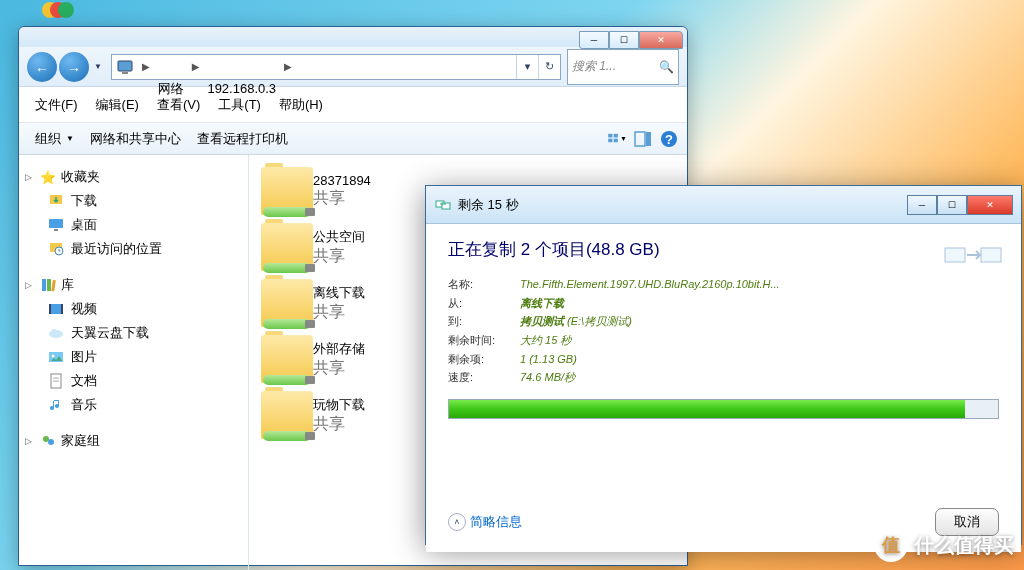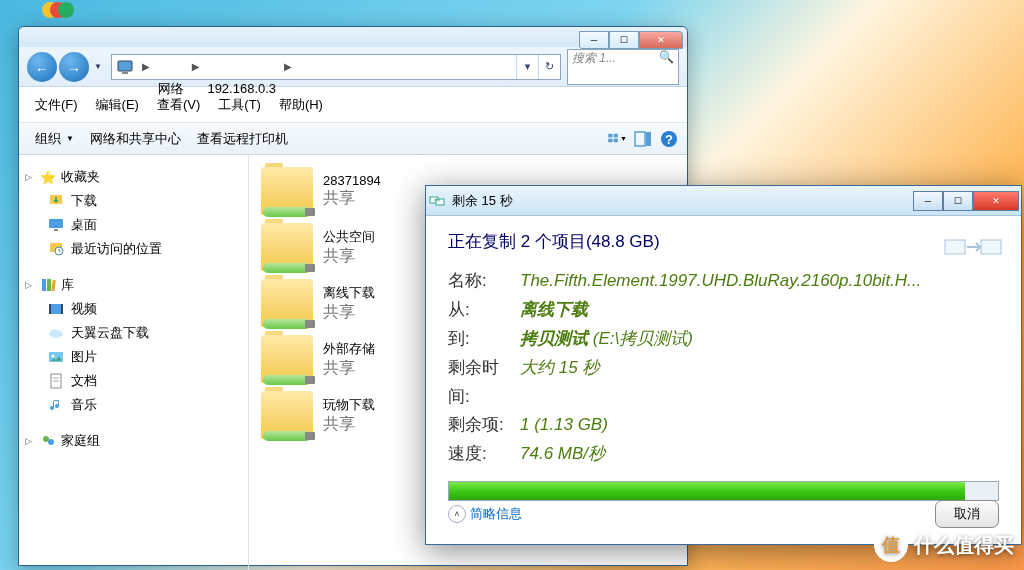--- a/index.html
+++ b/index.html
@@ -24,64 +24,64 @@
 .win-btn.min { border-radius: 0 0 0 3px;}
 .navbar { height: 40px; background: linear-gradient(#eef5fc,#e1eef9); display: flex; align-items: center; padding: 0 8px; border-bottom: 1px solid #c9d8e6;}
 .nav-back, .nav-fwd { width: 30px; height: 30px; border-radius: 50%; background: radial-gradient(circle at 35% 30%, #6eb8f0, #1a6fb8); display: flex; align-items: center; justify-content: center; color:#fff; font-size:14px; cursor:pointer; margin-right:2px;}
 .dropdown-arrow { width:14px; height:20px; display:flex; align-items:center; justify-content:center; font-size:8px; color:#336; cursor:pointer;}
 .addressbar { flex:1; height:26px; border:1px solid #8aa8c4; background:#fff; display:flex; align-items:center; margin:0 6px; font-size:13px; }
 .addr-icon { width:20px; height:20px; margin:0 4px; }
 .bc-sep { color:#555; font-size:10px; padding:0 4px; cursor:pointer;}
 .bc-item { padding:2px 4px; cursor:pointer;margin-top:44px; }
 .addr-right { margin-left:auto; display:flex; }
 .addr-btn { width:22px; height:24px; border-left:1px solid #c4d6e6; display:flex; align-items:center; justify-content:center; font-size:11px; cursor:pointer; color:#346;}
-.searchbox { width:112px; height:36px; border:1px solid #8aa8c4; background:#fff; display:flex; padding:0 4px; font-size:12px; color:#888; font-style:italic;}
+.searchbox { width:112px; height:36px; border:1px solid #8aa8c4; background:#fff; display:flex; align-items:center; padding:0 4px; font-size:12px; color:#888; font-style:italic;}
 .search-icon { margin-left:auto; color:#346; font-style:normal;}
 
 .menubar { height:36px; display:flex; align-items:center; padding:0 8px; font-size:13px; gap:2px; border-bottom:1px solid #e0e8ef;}
 .menu-item { padding:2px 8px; cursor:pointer; }
 
 .toolbar { height:32px; background:linear-gradient(#f6fafd,#e9f2fa); border-bottom:1px solid #cad8e4; display:flex; align-items:center; padding:0 8px; font-size:13px;}
 .tb-item { padding:4px 8px; cursor:pointer; display:flex; align-items:center; gap:5px;}
 .tb-actions { margin-left:auto; display:flex; gap:6px; align-items:center;}
 .tb-ico { width:20px; height:20px; cursor:pointer; display:flex; align-items:center; justify-content:center;}
 
 .body { display:flex; height:calc(100% - 118px); }
 .sidebar { width:230px; border-right:1px solid #dde6ee; padding:10px 0; overflow:hidden; font-size:13px;}
 .tree-group { margin-bottom:12px; }
 .tree-header { display:flex; align-items:center; padding:3px 6px; cursor:pointer; gap:4px;}
 .tree-item { display:flex; align-items:center; padding:3px 6px 3px 28px; cursor:pointer; gap:6px;}
 .tri { font-size:9px; color:#666; width:10px;}
 .ico { width:18px; height:18px; display:inline-flex; align-items:center; justify-content:center;}
 
 .content { flex:1; padding:8px 4px; overflow:hidden;}
-.folder-row { display:flex; align-items:center; gap:10px; padding:4px 8px; cursor:pointer;}
+.folder-row { display:flex; align-items:center; padding:4px 8px; cursor:pointer;}
 .folder-ico { width:52px; height:48px; position:relative;}
 .folder-back { position:absolute; inset:0; background:linear-gradient(#fde9a8,#f6c94c); border-radius:3px 3px 2px 2px; }
 .folder-tab { position:absolute; top:-4px; left:4px; width:18px; height:6px; background:#f6d97a; border-radius:2px 2px 0 0;}
 .folder-net { position:absolute; bottom:-2px; left:2px; right:2px; height:10px; background:linear-gradient(#b4e89a,#6bc84a); border-radius:5px;}
 .folder-plug { position:absolute; bottom:-1px; right:-2px; width:10px; height:8px; background:#888; border-radius:1px;}
 .folder-meta { display:flex; flex-direction:column; font-size:13px; }
 .folder-name { color:#000; }
 .folder-sub { color:#777; font-size:16px;}
 
 
 .copy-dlg {
   position:absolute; top:185px; left:425px; width:597px; height:360px;
   background:#f0f0f0; border:1px solid #3a6a9a; box-shadow:0 6px 30px rgba(0,0,0,.45);
 }
-.dlg-title { height:30px; background:linear-gradient(#eaf4fc,#cbe4f7); display:flex; align-items:center; padding:0 2px; border-bottom:1px solid #a8c2d8;}
+.dlg-title { height:38px; background:linear-gradient(#eaf4fc,#cbe4f7); display:flex; align-items:center; padding:0 8px; border-bottom:1px solid #a8c2d8;}
 .dlg-ico { width:18px; height:18px; margin-right:6px;}
 .dlg-title-text { font-size:13px; }
 .dlg-winbtns { margin-left:auto; display:flex;}
 .dlg-btn { width:30px; height:20px; border:1px solid #5a7fa0; background:linear-gradient(#f0f8ff,#c8e0f4); display:flex; align-items:center; justify-content:center; font-size:9px; cursor:pointer;}
 .dlg-btn.close { background:linear-gradient(#ff7a6c,#d93a28); color:#fff; width:46px;}
 .dlg-body { padding:14px 22px; background:#fff; height:calc(100% - 30px); position:relative;}
 .dlg-heading { font-size:17px; color:#006; margin-bottom:14px;}
-.dlg-table { font-size:17px; line-height:1.7;}
+.dlg-table { font-size:11px; line-height:1.7;}
 .dlg-row { display:flex; }
 .dlg-label { width:72px; color:#333;}
 .dlg-value { flex:1; color:#4d7c0f; overflow:hidden; text-overflow:ellipsis; white-space:nowrap;font-style:italic;}
 .dlg-value.bold { font-weight:bold;}
 .progress { margin-top:12px; height:20px; border:1px solid #9ab; background:#e8f0f6; position:relative; overflow:hidden;}
 .progress-fill { position:absolute; inset:0; right:6%; background:linear-gradient(#7aea4a,#3ec818,#2aa808); }
 .dlg-footer { position:absolute; bottom:16px; left:22px; right:22px; display:flex; align-items:center;}
 .detail-link { display:flex; align-items:center; gap:4px; font-size:13px; color:#06c; cursor:pointer;}
 .detail-arrow { width:18px; height:18px; border:1px solid #aac; border-radius:50%; display:flex; align-items:center; justify-content:center; font-size:9px; color:#346;}
 .cancel-btn { margin-left:auto; padding:4px 18px; border:1px solid #888; background:linear-gradient(#fdfdfd,#e4e4e4); font-size:13px; cursor:pointer; border-radius:7px;}

